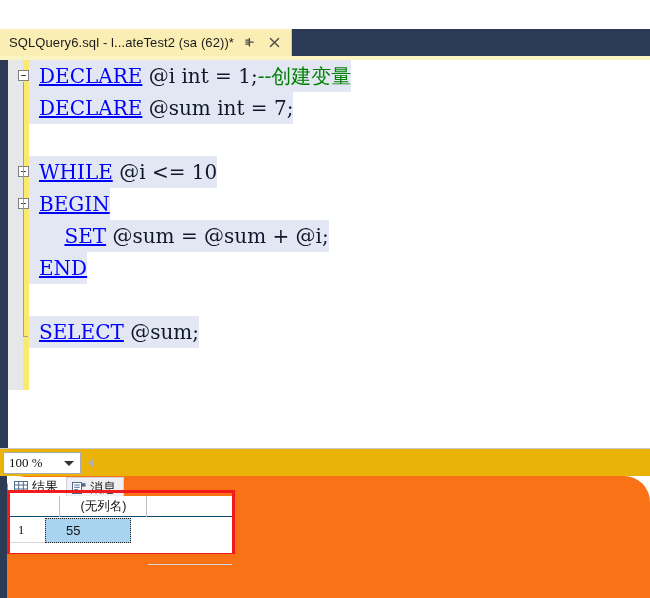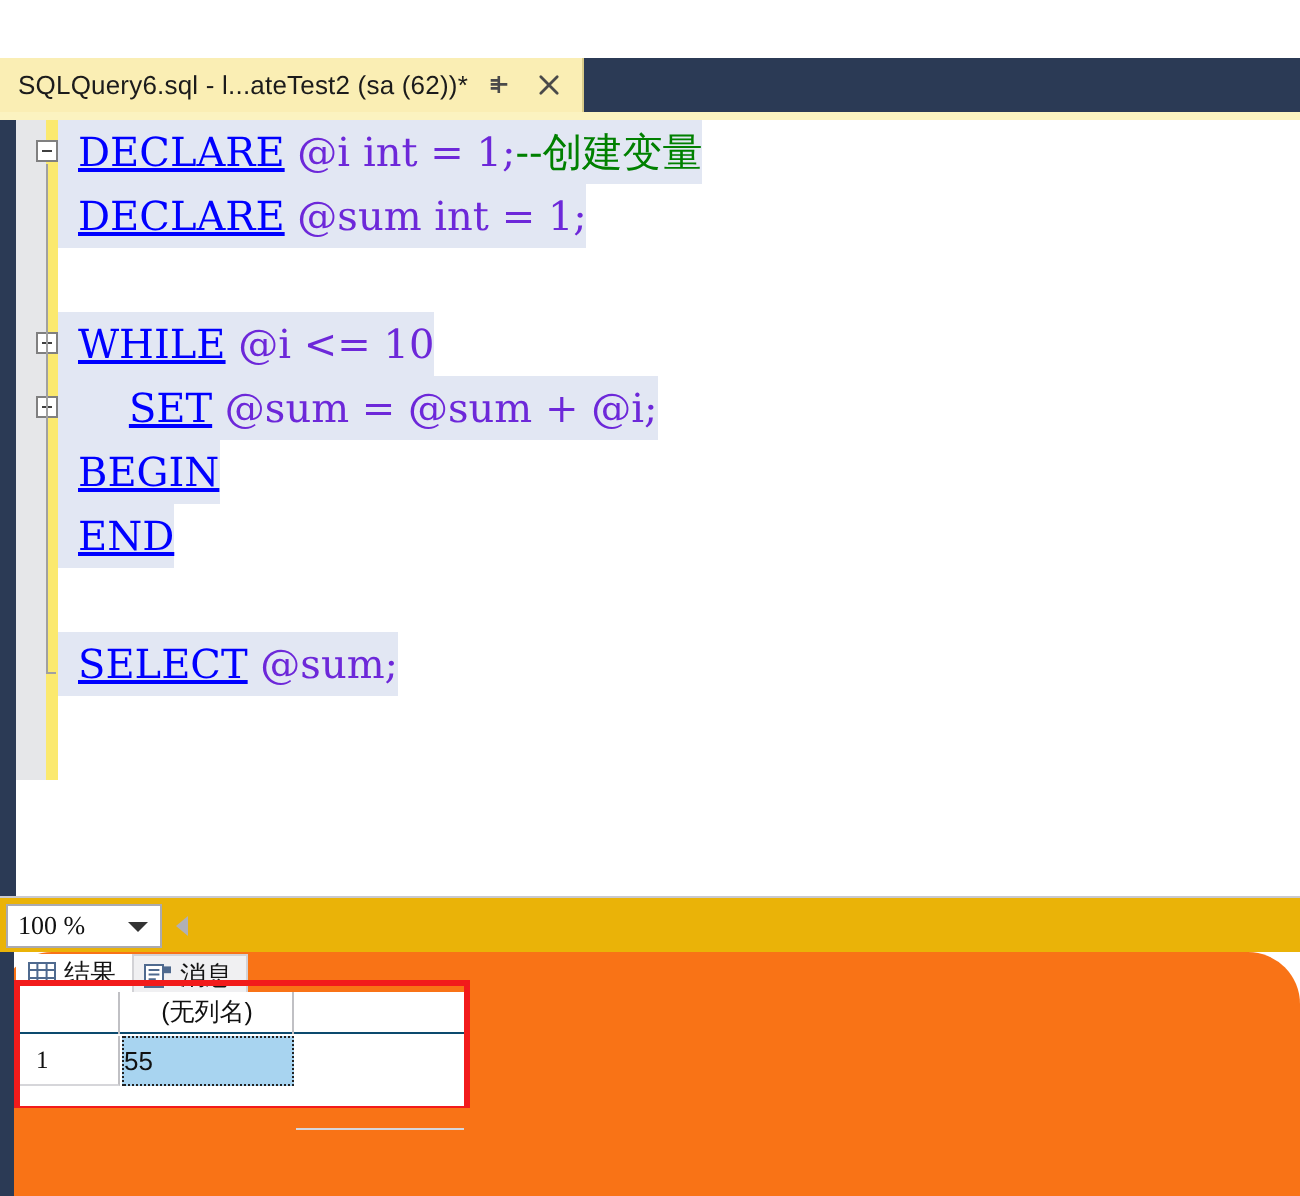--- a/index.html
+++ b/index.html
@@ -62,21 +62,21 @@
   }
   .line {
     position: relative; height: 32px; line-height: 32px;
     font-family: "DejaVu Serif", serif;
     font-size: 20px; color: #000000;
     white-space: pre;
   }
   .sel { background: #e2e7f3; }
   .kw  { color: #0000ff; text-decoration: underline; }
   .cmt { color: #008000; }
-  .plain { color: #6d28d9; }
+  .plain { color: #0f172a; }
   .txt { position: relative; display: inline-block; padding-left: 10px; }
 
   
   .fold-box {
     position: absolute; width: 11px; height: 11px;
     border: 1px solid #808080; background: #ffffff;
   }
   .fold-box::before {
     content: ""; position: absolute; left: 2px; top: 4px;
     width: 5px; height: 1px; background: #404040;
@@ -170,23 +170,23 @@
     position: absolute; left: 0; top: 22px; height: 25px; width: 222px;
   }
   .row-num {
     position: absolute; left: 0; top: 0; width: 50px; height: 25px;
     border-right: 1px solid #c0c0c4; border-bottom: 1px solid #d6d6da;
     display: flex; align-items: center; padding-left: 8px;
     font-size: 12.5px; color: #111111;
     font-family: "Liberation Serif", serif;
   }
   .row-cell {
-    position: absolute; left: 51px; top: 0; width: 86px; height: 25px;
+    position: absolute; left: 35px; top: 0; width: 86px; height: 25px;
     background: #a8d4f0; border: 1px dotted #222222;
-    display: flex; align-items: center; padding-left: 0;
+    display: flex; align-items: center; padding-left: 20px;
     font-size: 13px; color: #111111;
     font-family: "Liberation Sans", sans-serif;
   }
   .grid-tail {
     position: absolute; left: 138px; top: 22px; width: 84px; height: 25px;
     border-bottom: 1px solid #d6d6da;
   }
 
   .watermark {
     position: absolute; left: 424px; top: 568px;
@@ -216,25 +216,25 @@
       </svg>
     </span>
   </div>
 
   <div class="editor">
     <div class="edge-strip"></div>
     <div class="indicator-margin"></div>
     <div class="change-bar"></div>
     <div class="codearea" id="codearea">
         <div class="line"><span class="txt sel"><span class="kw">DECLARE</span><span class="plain"> @i int = 1;</span><span class="cmt">--创建变量</span></span></div>
-        <div class="line"><span class="txt sel"><span class="kw">DECLARE</span><span class="plain"> @sum int = 1;</span></span></div>
+        <div class="line"><span class="txt sel"><span class="kw">DECLARE</span><span class="plain"> @sum int = 7;</span></span></div>
         <div class="line"><span class="txt"> </span></div>
         <div class="line"><span class="txt sel"><span class="kw">WHILE</span><span class="plain"> @i &lt;= 10</span></span></div>
+        <div class="line"><span class="txt sel"><span class="kw">BEGIN</span></span></div>
         <div class="line"><span class="txt sel"><span class="plain">    </span><span class="kw">SET</span><span class="plain"> @sum = @sum + @i;</span></span></div>
-        <div class="line"><span class="txt sel"><span class="kw">BEGIN</span></span></div>
         <div class="line"><span class="txt sel"><span class="kw">END</span></span></div>
         <div class="line"><span class="txt"> </span></div>
         <div class="line"><span class="txt sel"><span class="kw">SELECT</span><span class="plain"> @sum;</span></span></div>
         <div class="fold-box" style="left: -11px; top: 10px;"></div>
         <div class="fold-box" style="left: -11px; top: 106px;"></div>
         <div class="fold-box" style="left: -11px; top: 138px;"></div>
         <div class="rail" style="left: -6px; top: 22px; height: 100px;"></div>
         <div class="rail" style="left: -6px; top: 118px; height: 134px;"></div>
         <div class="rail" style="left: -6px; top: 150px; height: 126px;"></div>
         <div class="rail-foot" style="left: -6px; top: 276px;"></div>

